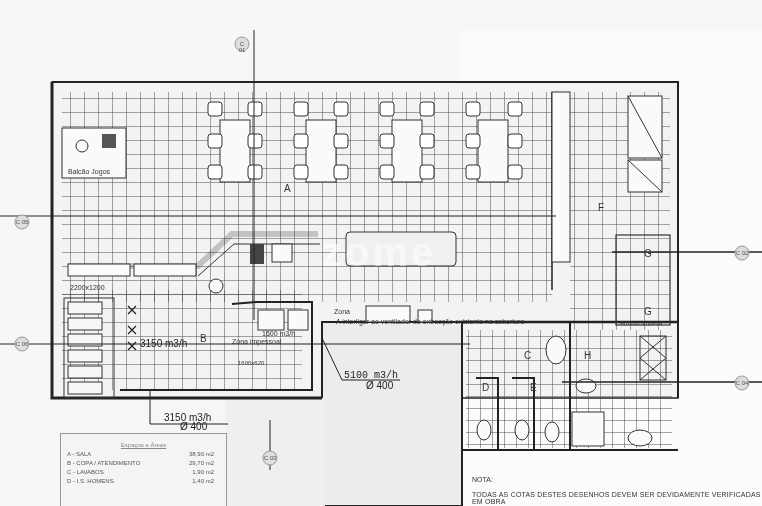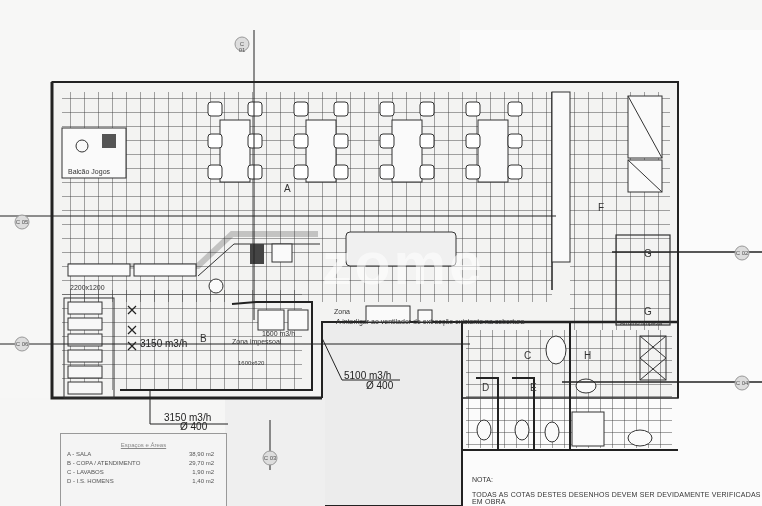--- a/index.html
+++ b/index.html
@@ -7,21 +7,21 @@
   .sheet { position:absolute; left:0; top:0; width:762px; height:506px; background:#f7f7f6; }
   .paper-seam { position:absolute; left:460px; top:30px; width:302px; height:476px; background:#fbfbfb; }
   svg.plan { position:absolute; left:0; top:0; }
   .lbl { position:absolute; font-size:7px; color:#333; white-space:nowrap; }
   .flow { position:absolute; font-size:10px; color:#222; white-space:nowrap; }
   .legend { position:absolute; left:60px; top:433px; width:165px; height:80px; border:1px solid #999; background:#f4f4f4; }
   .legend .title { text-align:center; font-size:6px; color:#888; margin-top:8px; text-decoration:underline; }
   .legend .row { display:flex; justify-content:space-between; font-size:6px; color:#555; padding:0 12px 0 6px; margin-top:3px; }
   .note { position:absolute; left:472px; top:476px; font-size:7px; color:#333; }
   .note .n2 { margin-top:8px; letter-spacing:0.2px; }
-  .watermark { position:absolute; left:322px; top:230px; font-size:59px; color:rgba(255,255,255,0.55); font-weight:bold; letter-spacing:3px; }
+  .watermark { position:absolute; left:322px; top:230px; font-size:40px; color:rgba(255,255,255,0.55); font-weight:bold; letter-spacing:3px; }
   .sect { position:absolute; font-size:6px; color:#555; text-align:center; }
 </style>
 </head>
 <body>
 
 <div class="sheet"></div>
 <div class="paper-seam"></div>
 
 <svg class="plan" width="762" height="506" viewBox="0 0 762 506">
   <defs>
@@ -170,21 +170,21 @@
 
 <div class="lbl" style="left:68px;top:168px;">Balcão Jogos</div>
 <div class="lbl" style="left:70px;top:284px;">2200x1200</div>
 <div class="flow" style="left:140px;top:338px;">3150 m3/h</div>
 <div class="flow" style="left:164px;top:412px;">3150 m3/h</div>
 <div class="flow" style="left:180px;top:421px;">Ø 400</div>
 <div class="lbl" style="left:262px;top:330px;">1600 m3/h</div>
 <div class="lbl" style="left:232px;top:338px;">Zona impessoal</div>
 <div class="lbl" style="left:334px;top:308px;">Zona</div>
 <div class="lbl" style="left:336px;top:318px;">A interligar ao ventilador de extracção existente na cobertura</div>
-<div class="flow" style="left:344px;top:370px;">5100 m3/h</div>
+<div class="flow" style="left:344px;top:370px;font-family:Liberation Mono, monospace;">5100 m3/h</div>
 <div class="flow" style="left:366px;top:380px;">Ø 400</div>
 <div class="lbl" style="left:238px;top:360px;font-size:6px;">1600x620</div>
 <div class="lbl" style="left:620px;top:320px;font-size:6px;">Arrumo limpeza</div>
 
 <div class="sect" style="left:236px;top:41px;width:12px;">C 01</div>
 <div class="sect" style="left:14px;top:219px;width:16px;">C 05</div>
 <div class="sect" style="left:14px;top:341px;width:16px;">C 06</div>
 <div class="sect" style="left:734px;top:250px;width:16px;">C 02</div>
 <div class="sect" style="left:734px;top:380px;width:16px;">C 04</div>
 <div class="sect" style="left:262px;top:455px;width:16px;">C 03</div>

